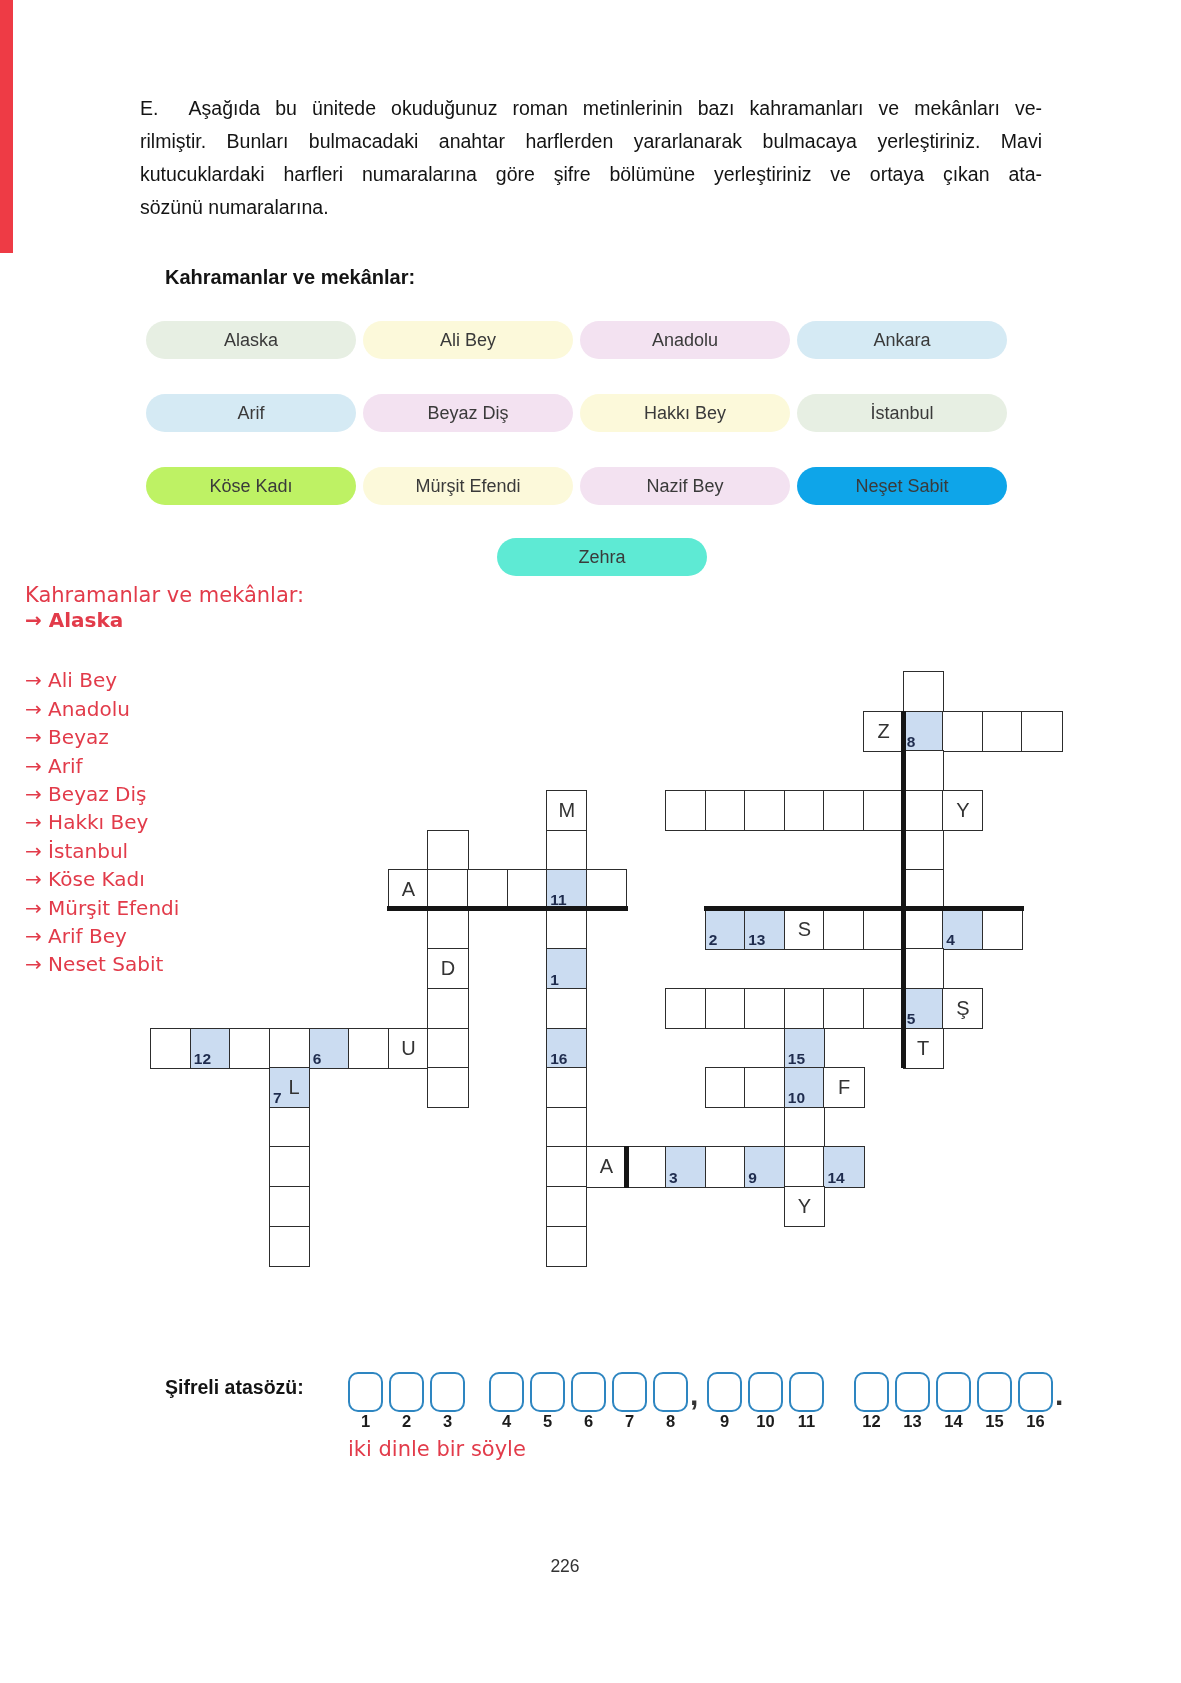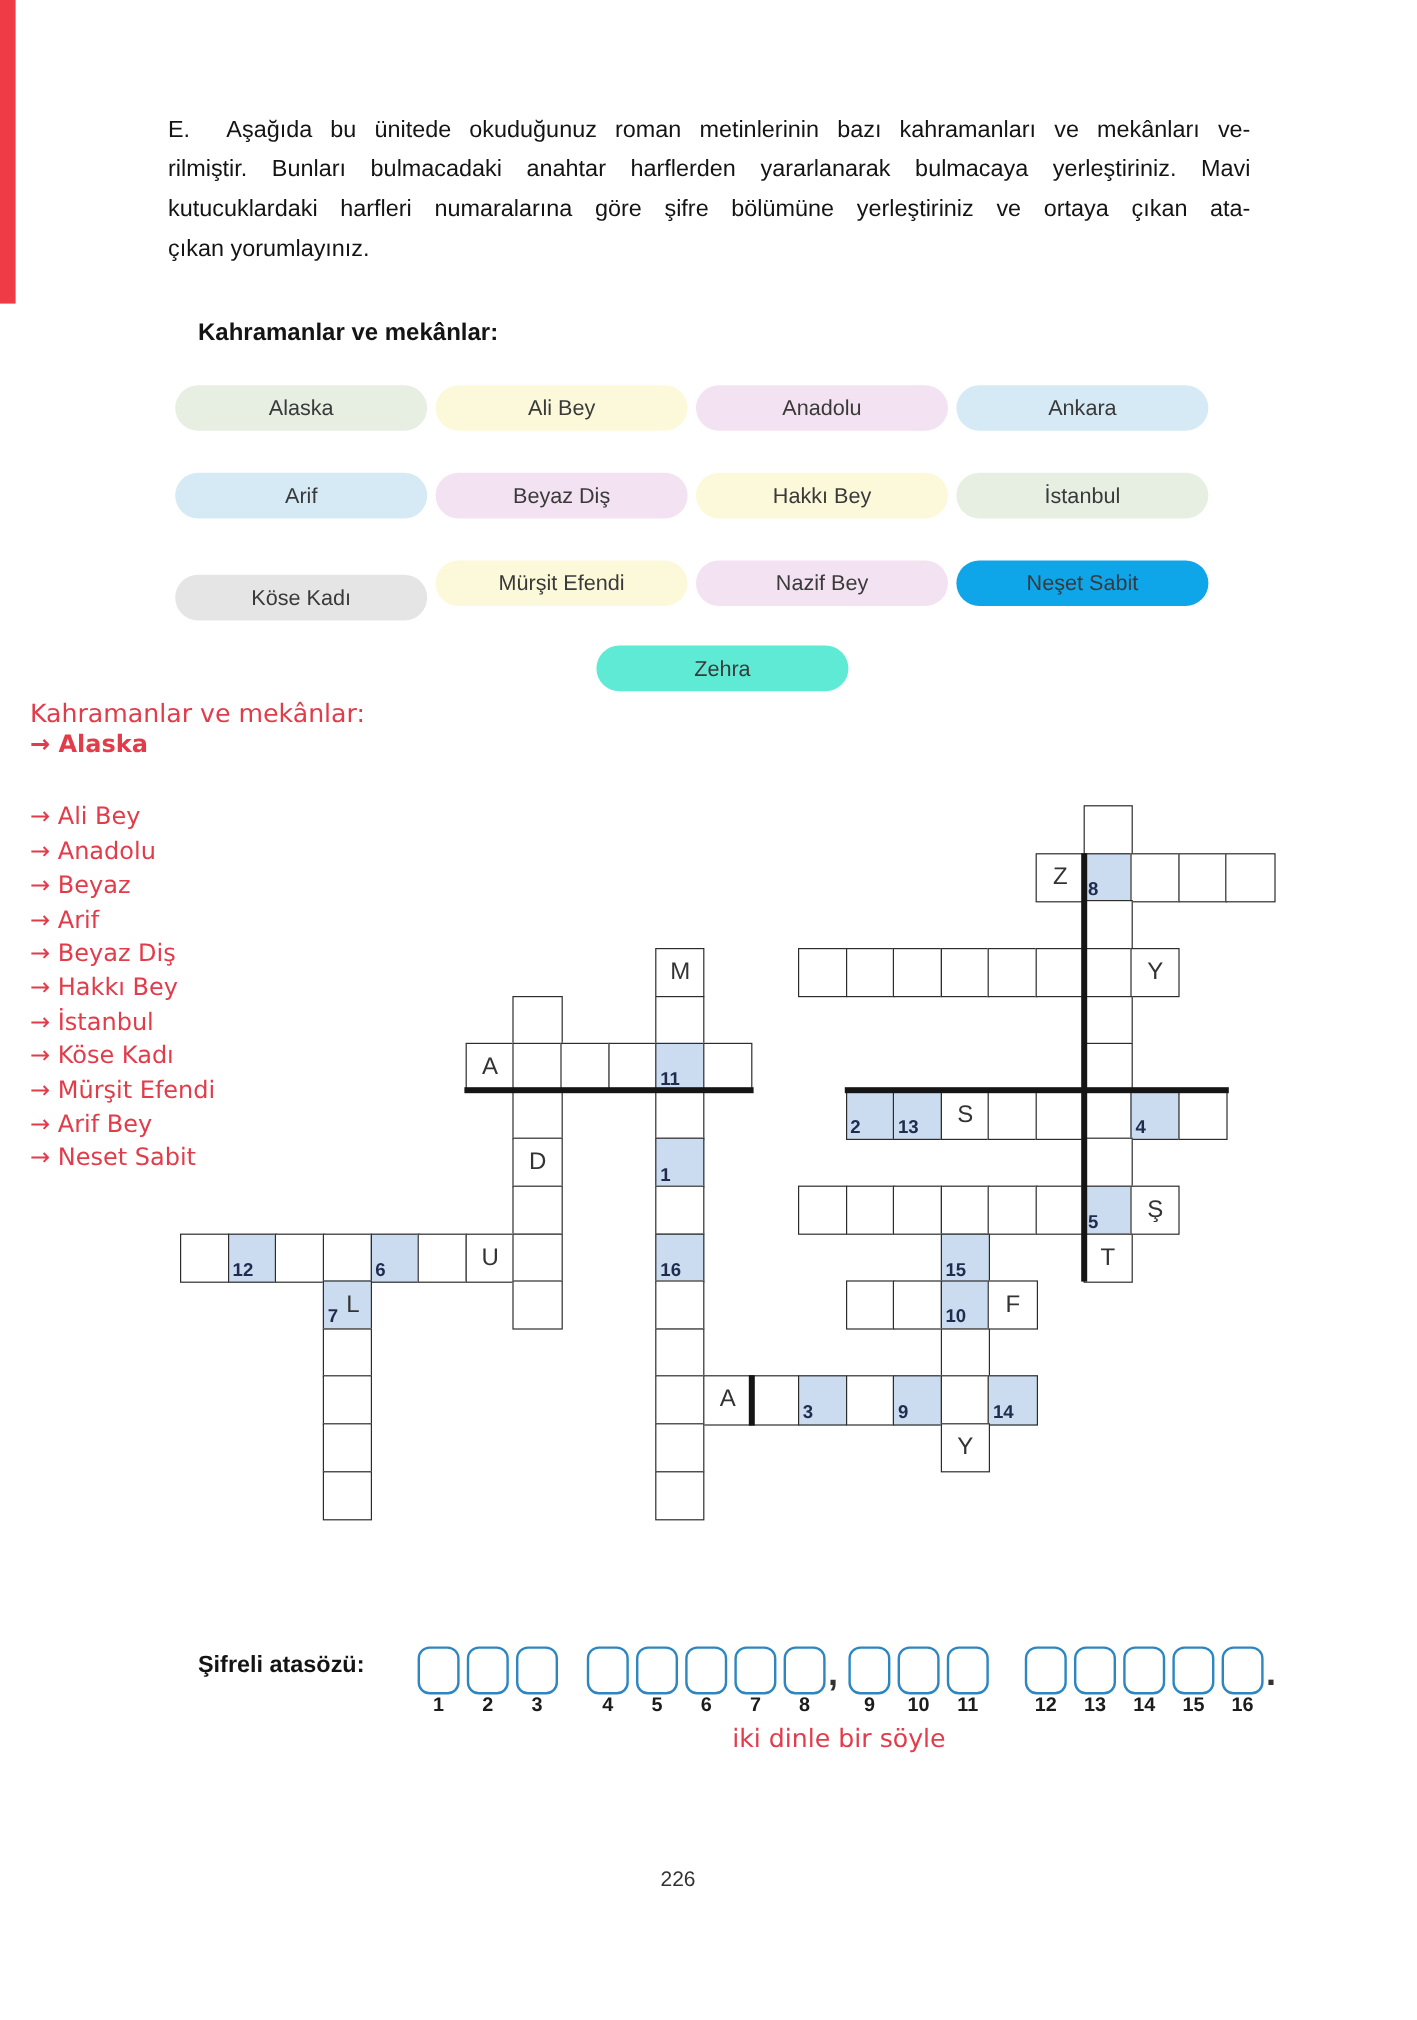--- a/index.html
+++ b/index.html
@@ -31,49 +31,49 @@
   .bline { position:absolute; background:#151515; }
 
   .cipher-label { position:absolute; left:165px; top:1376px; font-weight:bold;
                   font-size:19.5px; color:#141414; }
   .slot { position:absolute; top:1372px; width:35px; height:40px; box-sizing:border-box;
           border-radius:10px; background:#fff; }
   .slot-num { position:absolute; top:1412px; width:35px; text-align:center;
               font-weight:bold; font-size:16.5px; color:#1c1c1c; }
   .punct { position:absolute; top:1378px; font-weight:bold; font-size:30px; color:#333; }
   .cipher-answer { position:absolute; left:348px; top:1437px; width:440px;
-                   text-align:right; font-size:21px;
+                   text-align:left; font-size:21px;
                    font-family:"DejaVu Sans", sans-serif; }
   .page-number { position:absolute; left:490px; top:1556px; width:150px;
                  text-align:center; font-size:17.5px; color:#333; }
 </style>
 </head>
 <body>
 
 <div class="page">
   <div class="red-tab" style="background: rgb(238, 59, 69);"></div>
 
   <div class="instruction">
     <div class="jline">E.&nbsp;&nbsp;Aşağıda bu ünitede okuduğunuz roman metinlerinin bazı kahramanları ve mekânları ve-</div>
     <div class="jline">rilmiştir. Bunları bulmacadaki anahtar harflerden yararlanarak bulmacaya yerleştiriniz. Mavi</div>
     <div class="jline">kutucuklardaki harfleri numaralarına göre şifre bölümüne yerleştiriniz ve ortaya çıkan ata-</div>
-    <div>çıkan yorumlayınız.</div>
+    <div>sözünü numaralarına.</div>
   </div>
 
   <div class="labels-heading">Kahramanlar ve mekânlar:</div>
   <div id="pills">
       <div class="pill" style="background: rgb(231, 239, 227); left: 146px; top: 321px;">Alaska</div>
       <div class="pill" style="background: rgb(252, 249, 218); left: 363px; top: 321px;">Ali Bey</div>
       <div class="pill" style="background: rgb(243, 226, 241); left: 580px; top: 321px;">Anadolu</div>
       <div class="pill" style="background: rgb(213, 234, 244); left: 797px; top: 321px;">Ankara</div>
       <div class="pill" style="background: rgb(213, 234, 244); left: 146px; top: 394px;">Arif</div>
       <div class="pill" style="background: rgb(243, 226, 241); left: 363px; top: 394px;">Beyaz Diş</div>
       <div class="pill" style="background: rgb(252, 249, 218); left: 580px; top: 394px; text-align: right;">Hakkı Bey</div>
       <div class="pill" style="background: rgb(231, 239, 227); left: 797px; top: 394px;">İstanbul</div>
-      <div class="pill" style="background: #e5e5e5; left: 146px; top: 467px; margin-top: 12px;">Köse Kadı</div>
+      <div class="pill" style="background: #bef264; left: 146px; top: 467px;">Köse Kadı</div>
       <div class="pill" style="background: rgb(252, 249, 218); left: 363px; top: 467px;">Mürşit Efendi</div>
       <div class="pill" style="background: rgb(243, 226, 241); left: 580px; top: 467px;">Nazif Bey</div>
       <div class="pill" style="background: #0ea5e9; left: 797px; top: 467px;">Neşet Sabit</div>
       <div class="pill" style="background: #5eead4; left: 497px; top: 538px;">Zehra</div>
     </div>
 
   <div class="red-heading" style="color: rgb(226, 59, 74);">Kahramanlar ve mekânlar:</div>
   <div id="redlist">
       <div class="red-item" style="top: 608px; color: rgb(226, 59, 74); font-weight: bold;">→ Alaska</div>
       <div class="red-item" style="top: 668.4px; color: rgb(226, 59, 74);">→ Ali Bey</div>

